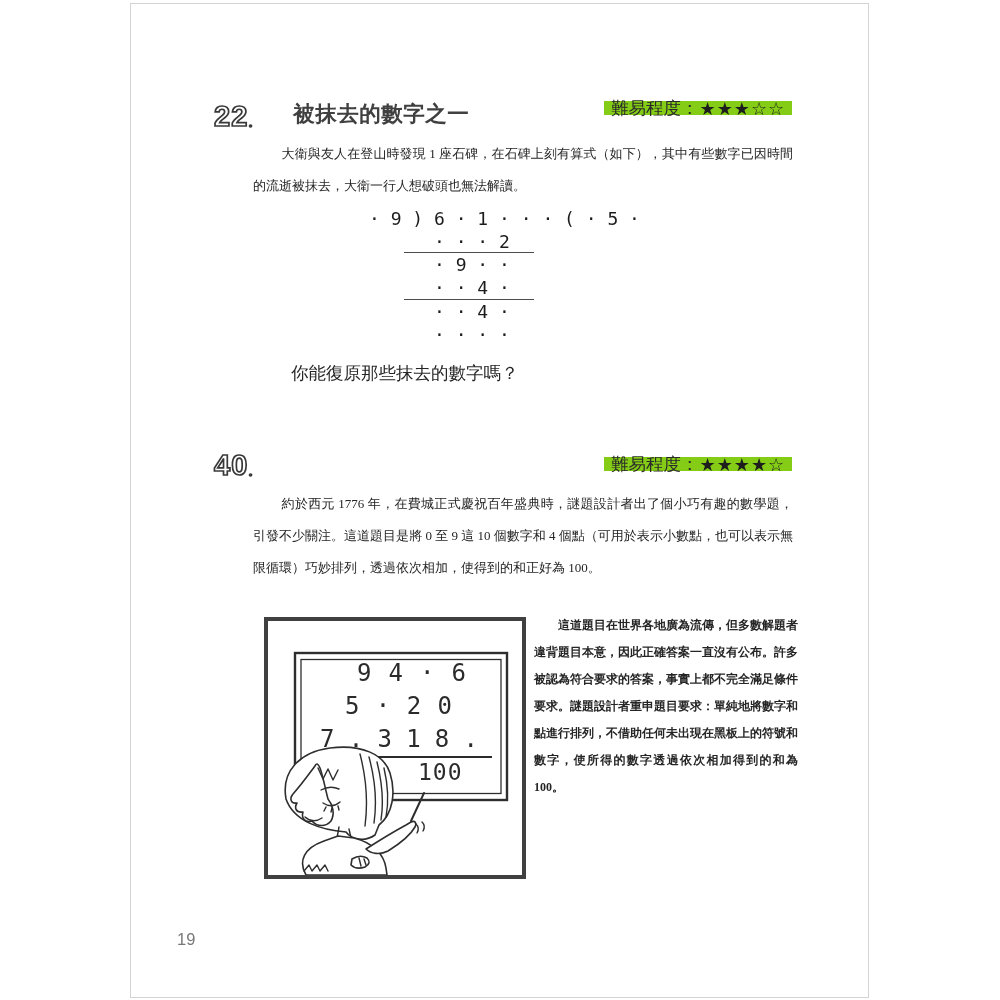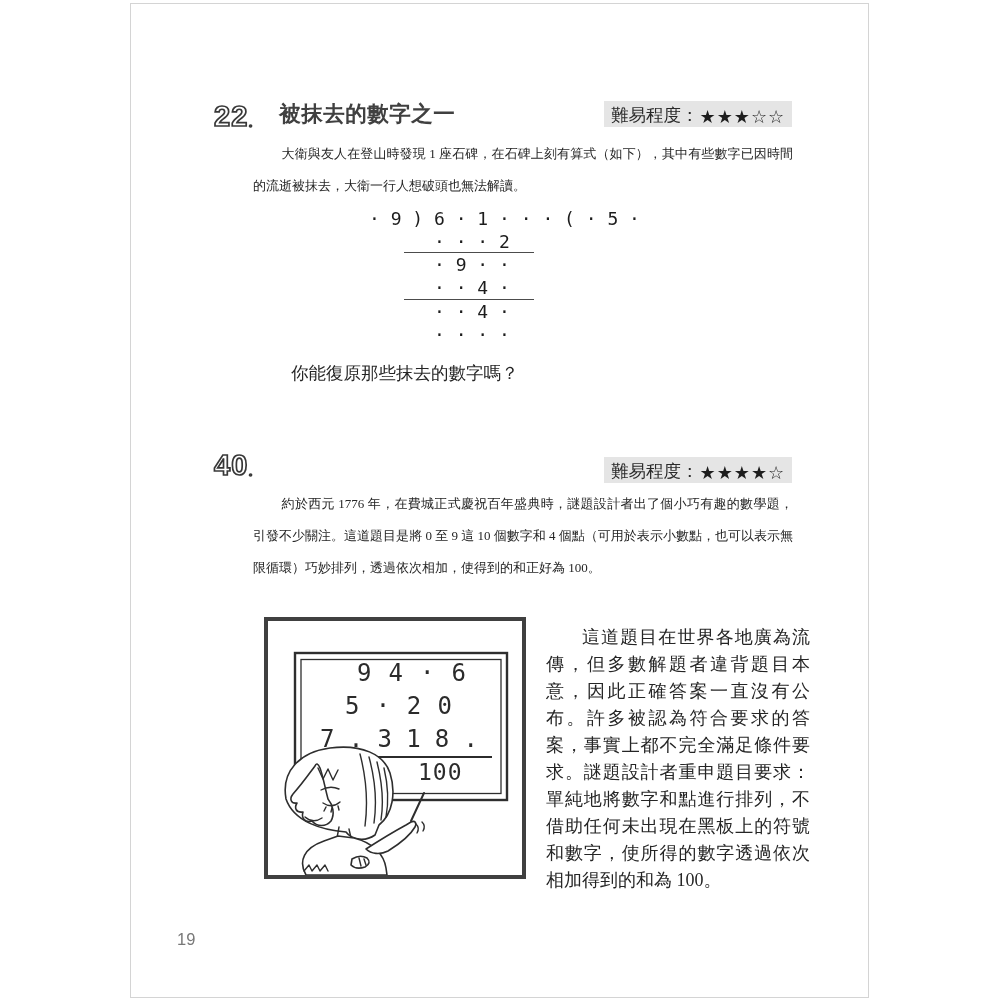--- a/index.html
+++ b/index.html
@@ -3,33 +3,33 @@
 <meta charset="utf-8">
 <style>
   html,body{margin:0;padding:0;background:#ffffff;}
   body{width:1000px;height:1000px;position:relative;overflow:hidden;
        font-family:"Liberation Serif","DejaVu Serif",serif;color:#262626;}
 
   .page{position:absolute;left:130px;top:3px;width:737px;height:993px;
         background:#fff;border:1px solid #d4d4d4;}
 
   
-  .sec-header{position:absolute;left:83px;display:flex;align-items:flex-end;gap:11px;}
+  .sec-header{position:absolute;left:83px;display:flex;align-items:flex-end;gap:25px;}
   .sec-num{font-family:"Liberation Sans","DejaVu Sans",sans-serif;
            font-weight:700;font-size:29px;line-height:30px;color:#ffffff;
            -webkit-text-stroke:1.7px #383838;letter-spacing:1px;}
   .sec-period{font-size:11px;-webkit-text-stroke:0.8px #383838;color:#fff;
               vertical-align:baseline;letter-spacing:0;}
   .sec-title{margin:9px;font-family:"Liberation Sans","DejaVu Sans",sans-serif;
              font-weight:700;font-size:21.5px;line-height:26px;color:#404040;
              padding-bottom:1px;letter-spacing:0.5px;}
 
   
-  .badge{position:absolute;left:473px;height:26px;background:#e5e5e5;
-         display:inline-flex;align-items:flex-end;padding:0 7px;
+  .badge{position:absolute;left:473px;height:14px;background:#84cc16;
+         display:inline-flex;align-items:center;padding:0 7px;
          font-family:"Liberation Sans","DejaVu Sans",sans-serif;
          font-size:17.5px;color:#2a2a2a;}
   .badge .stars{font-family:"DejaVu Sans",sans-serif;font-size:18px;
                 letter-spacing:1px;color:#1d1d1d;margin-left:1px;}
 
   
   .para{position:absolute;left:122px;width:540px;margin:0;
         font-size:13px;line-height:32px;text-align:justify;
         text-indent:2.2em;color:#252525;}
   .question{position:absolute;left:160px;margin:0;font-size:17.5px;color:#252525;}
@@ -45,23 +45,23 @@
   .illus{position:absolute;left:133px;top:613px;width:254px;height:254px;
          border:4px solid #404040;background:#fff;}
   .illus svg{display:block;}
   .board-text{font-family:"DejaVu Sans Mono",monospace;fill:#2b2b2b;}
   .sketch{fill:#ffffff;stroke:#2e2e2e;stroke-width:1.6;
           stroke-linecap:round;stroke-linejoin:round;}
   .sketch-line{fill:none;stroke:#2e2e2e;stroke-width:1.4;
           stroke-linecap:round;stroke-linejoin:round;}
 
   
-  .rightcol{position:absolute;left:403px;top:608px;width:264px;margin:12px;
-            font-size:18px;line-height:27px;text-align:justify;
-            text-indent:2em;color:#252525;}
+  .rightcol{position:absolute;left:403px;top:608px;width:264px;margin:0;
+            font-size:12px;line-height:27px;text-align:justify;
+            text-indent:2em;color:#252525;font-weight:bold;}
 
   .pagenum{position:absolute;left:46px;top:926px;
            font-family:"Liberation Sans","DejaVu Sans",sans-serif;
            font-size:16.5px;color:#787878;}
 </style>
 </head>
 <body>
 
 <div class="page">
 

